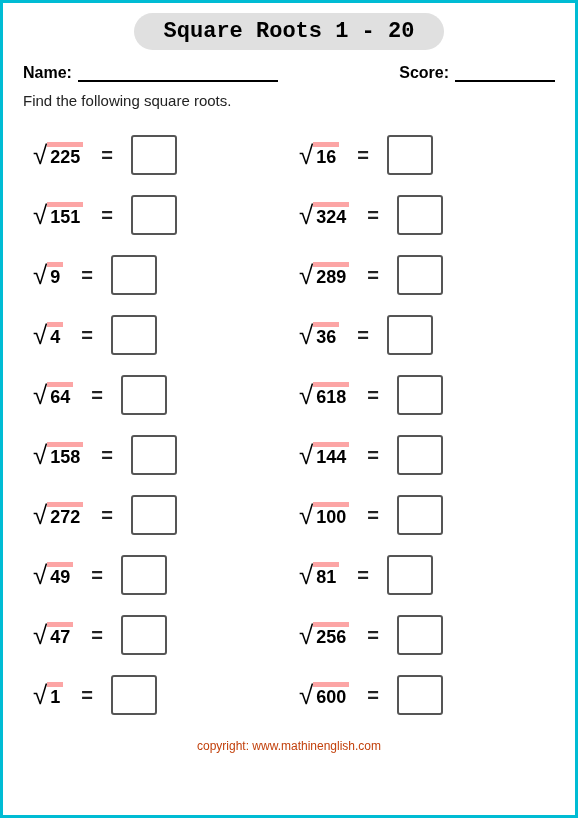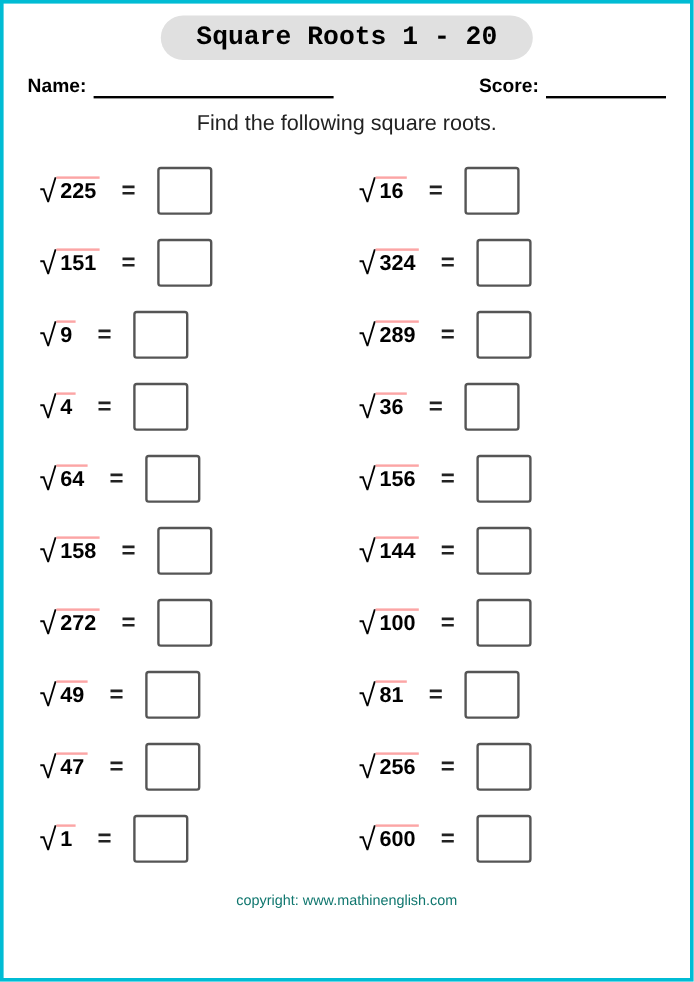--- a/index.html
+++ b/index.html
@@ -63,22 +63,22 @@
       gap: 6px;
     }
 
     .score-line {
       border-bottom: 2px solid #000;
       width: 100px;
       height: 18px;
     }
 
     .instruction {
-      text-align: center;
-      font-size: 18px;
+      text-align: left;
+      font-size: 15px;
       margin-bottom: 16px;
       color: #222;
     }
 
     .problems-grid {
       display: grid;
       grid-template-columns: 1fr 1fr;
       gap: 0;
     }
 
@@ -100,42 +100,42 @@
       width: 46px;
       height: 40px;
       border: 2px solid #555;
       border-radius: 3px;
       background: #fff;
     }
 
     .copyright {
       text-align: center;
       font-size: 12px;
-      color: #0f766e;
+      color: #c2410c;
       margin-top: 14px;
       padding-bottom: 6px;
     }
 
     
     .radical {
       display: inline-flex;
       align-items: center;
       font-size: 20px;
       font-weight: bold;
     }
 
     .radical-symbol {
       font-size: 26px;
       line-height: 1;
       margin-right: 0px;
       font-weight: normal;
     }
 
     .radical-number {
-      border-top: 2px solid #fca5a5;
+      border-top: 5px solid #fca5a5;
       padding: 0 3px;
       font-size: 18px;
       font-weight: bold;
       line-height: 1.2;
     }
   </style>
 </head>
 <body>
 
 <div class="page">
@@ -227,21 +227,21 @@
       <div class="radical">
         <span class="radical-symbol">√</span>
         <span class="radical-number">64</span>
       </div>
       <span class="equals">=</span>
       <div class="answer-box"></div>
     </div>
       <div class="problem-row">
       <div class="radical">
         <span class="radical-symbol">√</span>
-        <span class="radical-number">156</span>
+        <span class="radical-number">618</span>
       </div>
       <span class="equals">=</span>
       <div class="answer-box"></div>
     </div>
       <div class="problem-row">
       <div class="radical">
         <span class="radical-symbol">√</span>
         <span class="radical-number">158</span>
       </div>
       <span class="equals">=</span>

